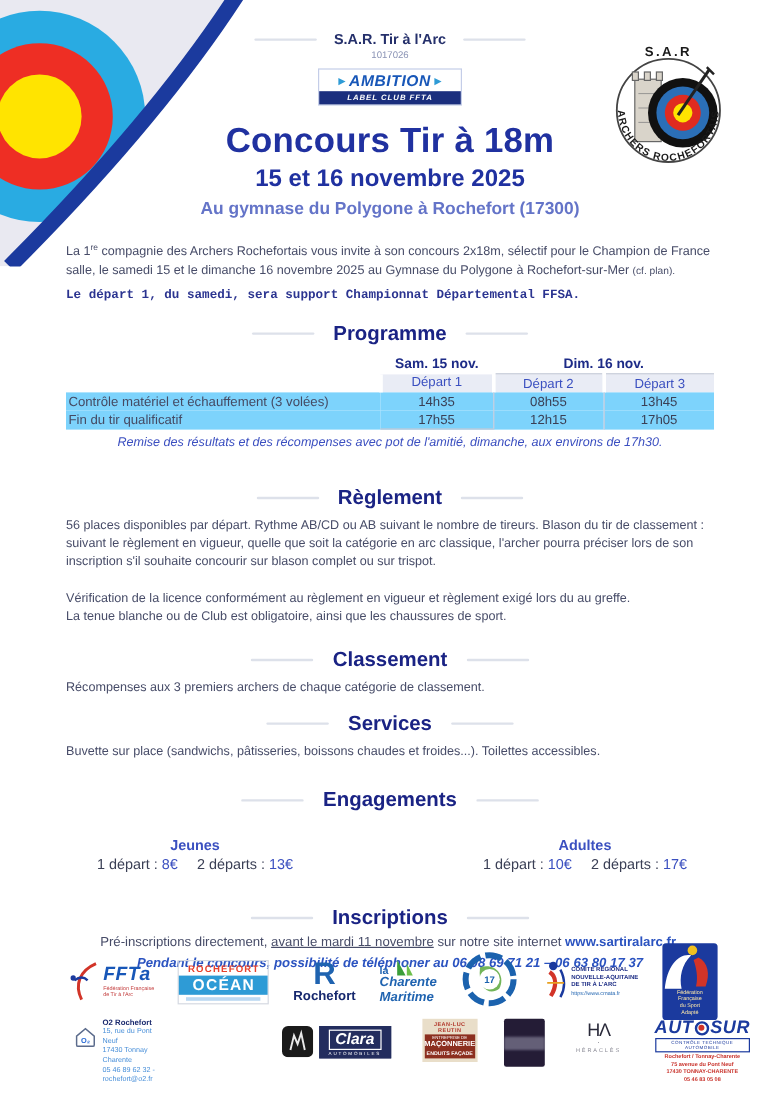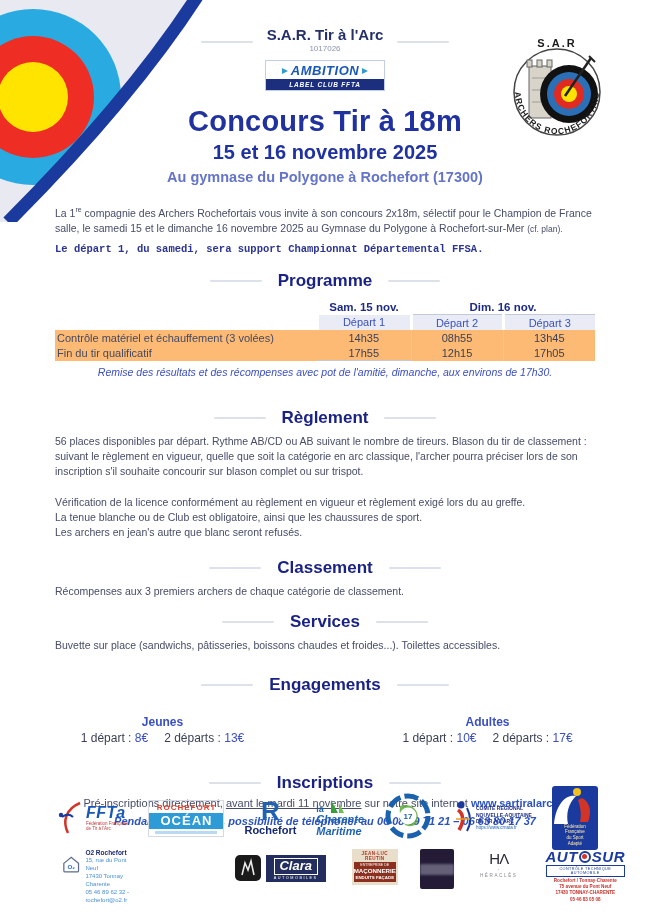--- a/index.html
+++ b/index.html
@@ -8,21 +8,21 @@
     font-family:"Liberation Sans",sans-serif;color:#454a63;
   }
   .abs{position:absolute;}
   
   #corner-deco{top:0;left:0;}
   
   #club-logo{top:34px;left:503px;}
   
   .header{text-align:center;padding-top:26px;position:relative;z-index:2;}
   .rule-line{display:inline-block;width:52px;height:2px;background:#dde1ea;border-radius:2px;vertical-align:middle;}
-  .club-line{font-size:15px;font-weight:bold;color:#25306b;display:flex;align-items:flex-end;justify-content:center;gap:14px;}
+  .club-line{font-size:12px;font-weight:bold;color:#25306b;display:flex;align-items:center;justify-content:center;gap:14px;}
   .club-num{font-size:8px;color:#8a93b5;margin-top:1px;}
   .badge{display:inline-block;border:1px solid #c4cde8;background:#fff;margin-top:7px;padding:0;width:118px;}
   .badge-top{display:flex;align-items:center;justify-content:center;gap:3px;padding:2px 0 1px;}
   .badge-top .amb{font-size:13px;font-weight:bold;font-style:italic;color:#1857b8;letter-spacing:.5px;}
   .tri{width:0;height:0;border-top:3.5px solid transparent;border-bottom:3.5px solid transparent;border-left:6px solid #2e9bd6;}
   .badge-bot{background:#1b2f7e;color:#fff;font-size:6.5px;font-weight:bold;font-style:italic;letter-spacing:.8px;padding:2px 0;}
   .title{font-size:29px;font-weight:bold;color:#2031a0;margin-top:14px;letter-spacing:.2px;}
   .date{font-size:20px;font-weight:bold;color:#2031a0;margin-top:3px;}
   .venue{font-size:14.5px;font-weight:bold;color:#6474c8;margin-top:5px;}
   
@@ -35,21 +35,21 @@
   .mt16{margin-top:16px}.mt30{margin-top:30px}.mt18{margin-top:18px}.mt12{margin-top:12px}.mt40{margin-top:22px}.mt28{margin-top:28px}
   
   .prog{border-collapse:collapse;margin:8px 0 0 55px;width:540px;font-size:11px;table-layout:fixed;}
   .prog td,.prog th{padding:1.5px 2px;}
   .day-row th{color:#1d2b87;font-weight:bold;font-size:11.5px;text-align:center;}
   .day-row th.dim{border-bottom:1px solid #c3c9d6;}
   .dep-row td{background:#e9ecf5;color:#3b50c0;text-align:center;border-left:3px solid #fff;}
   .dep-row td.empty{background:transparent;border-left:none;}
   .prog tbody td.lbl{color:#454a63;text-align:left;}
   .prog tbody td.t{text-align:center;color:#3a3f55;}
-  .prog tbody tr.alt td{background:#fdba74;}
+  .prog tbody tr.alt td{background:#7dd3fc;}
   .prog tbody td.sep{border-left:1px solid #c9cede;}
   .prog tbody tr:last-child td.first-t{border-bottom:1px solid #c3c9d6;}
   .prog-note{margin-top:5px;text-align:center;font-size:10.5px;font-style:italic;color:#3b4fc0;}
   
   .para{margin:6px 55px 0;font-size:10.5px;line-height:1.45;color:#474c68;}
   .para.gap{margin-top:15px;}
   
   .fees{display:flex;margin-top:20px;}
   .fee-col{width:50%;text-align:center;}
   .fee-title{font-size:12px;font-weight:bold;color:#3b50c0;}
@@ -236,21 +236,20 @@
 
 <div class="sec mt30">
   <span class="rule-line"></span>
   <span>Règlement</span>
   <span class="rule-line"></span>
 </div>
 <div class="para">56 places disponibles par départ. Rythme AB/CD ou AB suivant le nombre de tireurs. Blason du tir de classement : suivant le règlement en vigueur, quelle que soit la catégorie en arc classique, l'archer pourra préciser lors de son inscription s'il souhaite concourir sur blason complet ou sur trispot.</div>
 <div class="para gap">
   <div>Vérification de la licence conformément au règlement en vigueur et règlement exigé lors du au greffe.</div>
   <div>La tenue blanche ou de Club est obligatoire, ainsi que les chaussures de sport.</div>
-  <div>Les archers en jean's autre que blanc seront refusés.</div>
 </div>
 
 <div class="sec mt18">
   <span class="rule-line"></span>
   <span>Classement</span>
   <span class="rule-line"></span>
 </div>
 <div class="para">Récompenses aux 3 premiers archers de chaque catégorie de classement.</div>
 
 <div class="sec mt12">

